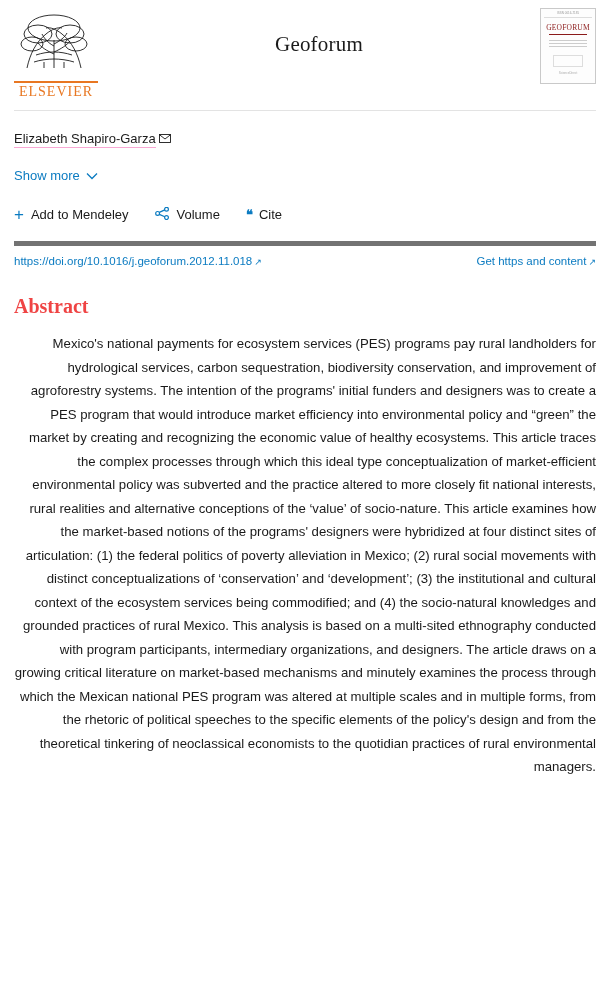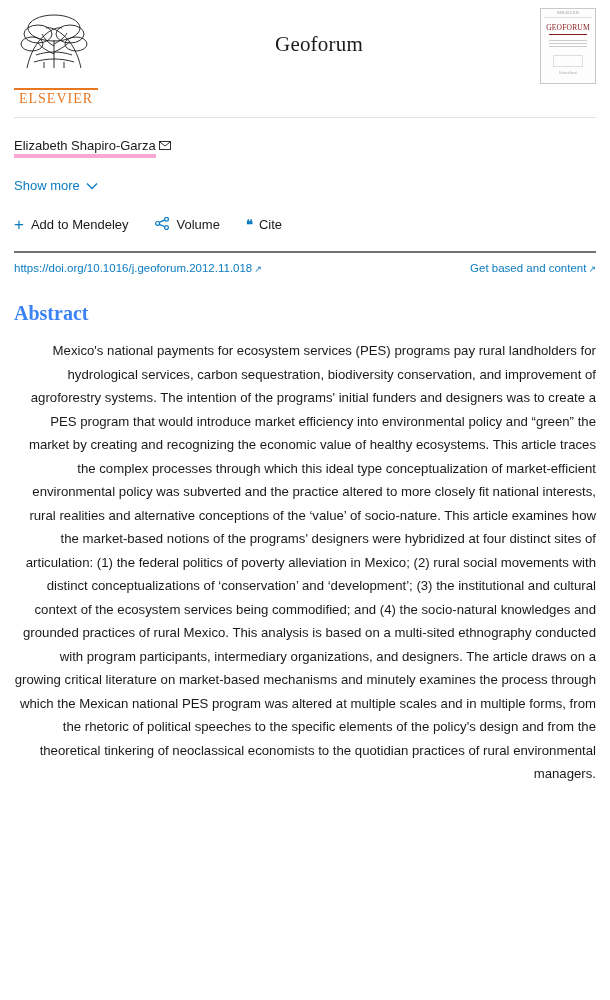--- a/index.html
+++ b/index.html
@@ -35,21 +35,21 @@
     padding-top: 2px;
   }
   .elsevier-logo svg { display: block; }
   .elsevier-wordmark {
     font-family: "Liberation Serif", serif;
     font-size: 14px;
     letter-spacing: 1px;
     color: #e87722;
     border-top: 2px solid #e87722;
     padding-top: 1px;
-    margin-top: 16px;
+    margin-top: 9px;
     font-weight: 400;
   }
   .journal-block {
     flex: 1 1 auto;
     text-align: center;
     padding-top: 24px;
   }
   .journal-title {
     font-family: "Liberation Serif", serif;
     font-size: 21px;
@@ -129,21 +129,21 @@
     letter-spacing: 0.1px;
   }
 
   
   .authors {
     margin-top: 20px;
     font-size: 13px;
     color: #1a1a1a;
   }
   .author-name {
-    border-bottom: 4px solid #f9a8d4;
+    border-bottom: 1px solid #f9a8d4;
     padding-bottom: 1px;
     display: inline-block;
   }
   .envelope-icon {
     display: inline-block;
     margin-left: 3px;
     vertical-align: baseline;
   }
 
   .show-more {
@@ -182,40 +182,40 @@
     color: #0b7bc1;
     font-weight: 700;
     font-size: 13px;
     letter-spacing: -1px;
   }
 
   
   .doi-row {
     margin-top: 18px;
     padding-top: 9px;
-    border-top: 2px solid #737373;
+    border-top: 5px solid #737373;
     display: flex;
     align-items: center;
     justify-content: space-between;
     font-size: 11.5px;
   }
   .doi-link, .rights-link {
     color: #0b7bc1;
     text-decoration: none;
     cursor: pointer;
   }
   .ext-arrow { font-size: 9px; display: inline-block; margin-left: 2px; }
 
   
   .abstract-heading {
     font-family: "Liberation Serif", serif;
     font-size: 20px;
     font-weight: 700;
     margin: 28px 0 0 0;
-    color: #3b82f6;
+    color: #ef4444;
   }
   .abstract-body {
     margin-top: 14px;
     font-size: 13.2px;
     line-height: 1.78;
     color: #1a1a1a;
     text-align: right;
     padding-bottom: 18px;
   }
 </style>
@@ -304,20 +304,20 @@
     </div>
     <div class="action">
       <span class="cite-mark">❝</span>
       <span>Cite</span>
     </div>
   </div>
 
   
   <div class="doi-row">
     <a class="doi-link" href="#"><span>https://doi.org/10.1016/j.geoforum.2012.11.018</span><span class="ext-arrow">↗</span></a>
-    <a class="rights-link" href="#"><span>Get based and content</span><span class="ext-arrow">↗</span></a>
+    <a class="rights-link" href="#"><span>Get https and content</span><span class="ext-arrow">↗</span></a>
   </div>
 
   
   <h2 class="abstract-heading">Abstract</h2>
   <p class="abstract-body">Mexico's national payments for ecosystem services (PES) programs pay rural landholders for hydrological services, carbon sequestration, biodiversity conservation, and improvement of agroforestry systems. The intention of the programs' initial funders and designers was to create a PES program that would introduce market efficiency into environmental policy and “green” the market by creating and recognizing the economic value of healthy ecosystems. This article traces the complex processes through which this ideal type conceptualization of market-efficient environmental policy was subverted and the practice altered to more closely fit national interests, rural realities and alternative conceptions of the ‘value’ of socio-nature. This article examines how the market-based notions of the programs' designers were hybridized at four distinct sites of articulation: (1) the federal politics of poverty alleviation in Mexico; (2) rural social movements with distinct conceptualizations of ‘conservation’ and ‘development’; (3) the institutional and cultural context of the ecosystem services being commodified; and (4) the socio-natural knowledges and grounded practices of rural Mexico. This analysis is based on a multi-sited ethnography conducted with program participants, intermediary organizations, and designers. The article draws on a growing critical literature on market-based mechanisms and minutely examines the process through which the Mexican national PES program was altered at multiple scales and in multiple forms, from the rhetoric of political speeches to the specific elements of the policy's design and from the theoretical tinkering of neoclassical economists to the quotidian practices of rural environmental managers.</p>
 
 </div>
 
 </body></html>

